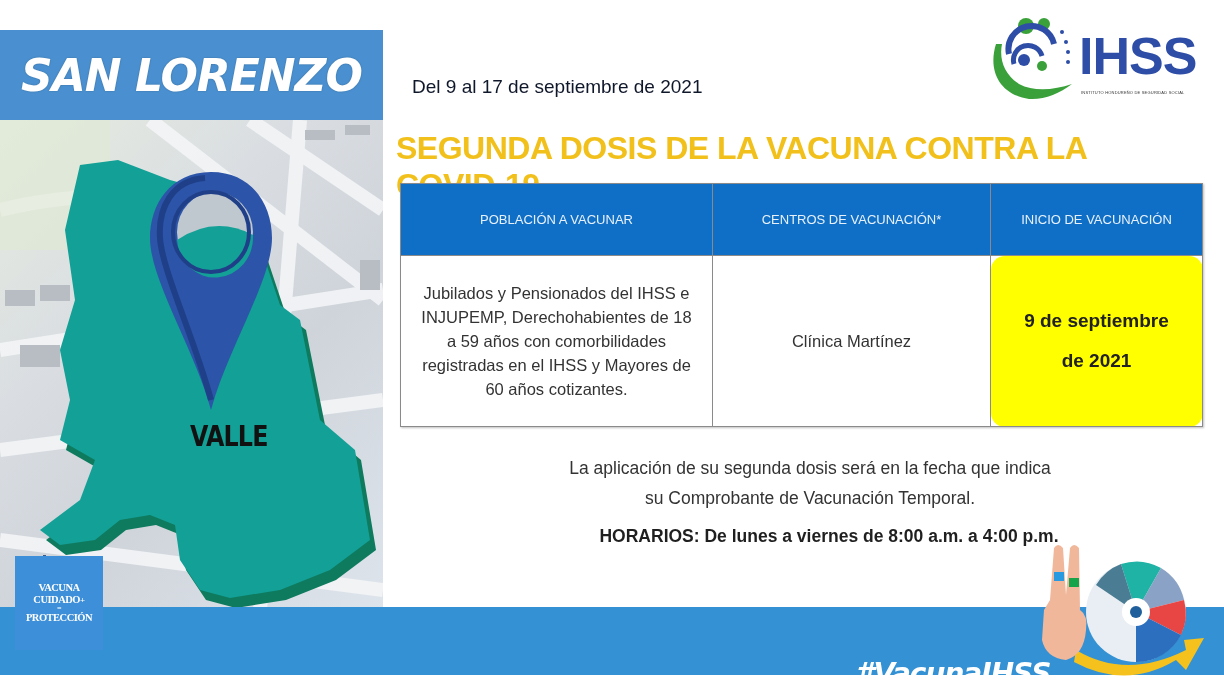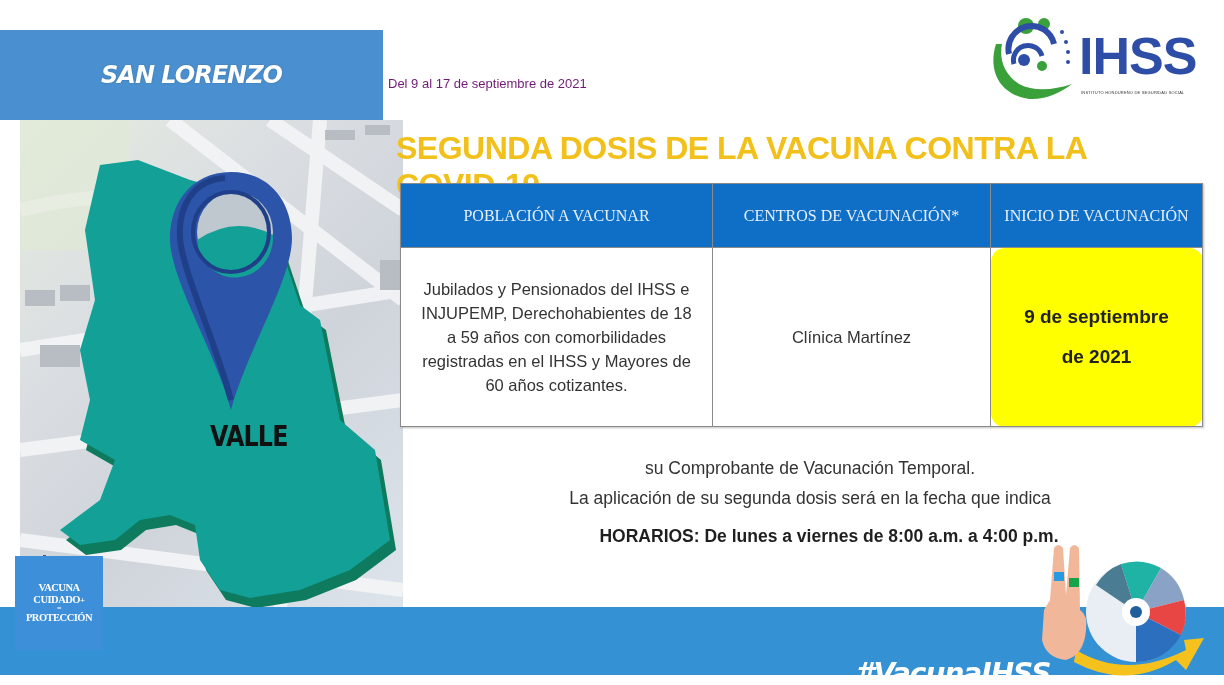--- a/index.html
+++ b/index.html
@@ -6,36 +6,35 @@
   html, body { width: 1224px; height: 685px; background: #ffffff; overflow: hidden; }
   body { position: relative; font-family: "Liberation Sans", sans-serif; color: #222; }
 
   
   .left-panel { position: absolute; left: 0; top: 0; width: 383px; height: 685px; }
   .location-banner {
     position: absolute; left: 0; top: 30px; width: 383px; height: 90px;
     background: #4a90d0; display: flex; align-items: center; justify-content: center;
   }
   .location-banner span {
-    color: #ffffff; font-size: 24px; font-style: italic; font-weight: bold;
+    color: #ffffff; font-size: 44px; font-style: italic; font-weight: bold;
     font-family: "DejaVu Sans", sans-serif; letter-spacing: -1px;
     text-shadow: 0 0 2px rgba(0,0,0,0.25);
   }
   .map-area {
     position: absolute; left: 0; top: 120px; width: 383px; height: 490px;
     background: linear-gradient(135deg, #e6ece0 0%, #d9dde2 35%, #cfd4da 60%, #dde4ec 100%);
     overflow: hidden;
-    margin-left: 20px;
   }
   .map-area svg { position: absolute; left: 0; top: 0; }
 
   
   .date-range {
-    position: absolute; left: 388px; top: 76px;
-    font-size: 13px; color: #701a75; font-family: "Liberation Sans", sans-serif;
+    position: absolute; left: 412px; top: 76px;
+    font-size: 19px; color: #0f172a; font-family: "Liberation Sans", sans-serif;
   }
   .logo { position: absolute; left: 984px; top: 14px; width: 215px; height: 92px; }
   .logo-text {
     position: absolute; left: 95px; top: 16px; font-size: 52px; font-weight: bold;
     color: #2e4da6; font-family: "Liberation Sans", sans-serif; letter-spacing: -1px; line-height: 1;
   }
   .logo-sub {
     position: absolute; left: 97px; top: 76px; font-size: 4px; color: #333; letter-spacing: 0.2px;
     white-space: nowrap;
   }
@@ -45,22 +44,22 @@
     letter-spacing: -0.5px;
   }
 
   
   .vacc-table {
     position: absolute; left: 400px; top: 183px; width: 802px; height: 244px;
     border-collapse: collapse; table-layout: fixed;
     box-shadow: 1px 1px 2px rgba(0,0,0,0.25);
   }
   .vacc-table th {
-    background: #0f6fc6; color: #e8f1fb; font-weight: normal; font-size: 16px;
-    height: 64px; border: 1px solid #8a8a8a; text-align: center; font-family: Liberation Serif, serif;
+    background: #0f6fc6; color: #e8f1fb; font-weight: normal; font-size: 13px;
+    height: 72px; border: 1px solid #8a8a8a; text-align: center;
   }
   .vacc-table td {
     border: 1px solid #8a8a8a; text-align: center; vertical-align: middle;
     font-size: 16.5px; line-height: 24px; color: #333; background: #fff; padding: 0 16px;
   }
   .vacc-table td.date-cell {
     background: #ffff00; font-weight: bold; font-size: 19px; line-height: 40px; color: #222; border-radius: 14px;
   }
 
   
@@ -177,22 +176,22 @@
       <td>Clínica Martínez</td>
       <td class="date-cell">
         <div>9 de septiembre</div>
         <div>de 2021</div>
       </td>
     </tr>
   </tbody>
 </table>
 
 <div class="note">
+  <div>La aplicación de su segunda dosis será en la fecha que indica</div>
   <div>su Comprobante de Vacunación Temporal.</div>
-  <div>La aplicación de su segunda dosis será en la fecha que indica</div>
 </div>
 <div class="schedule">HORARIOS: De lunes a viernes de 8:00 a.m. a 4:00 p.m.</div>
 
 <div class="bottom-bar"></div>
 <div class="spire"></div>
 <div class="campaign-badge">
   <div><span>VACUNA</span></div>
   <div><span>CUIDADO</span><span style="font-size:9px;">+</span></div>
   <div class="small-minus">=</div>
   <div>PROTECCIÓN</div>

